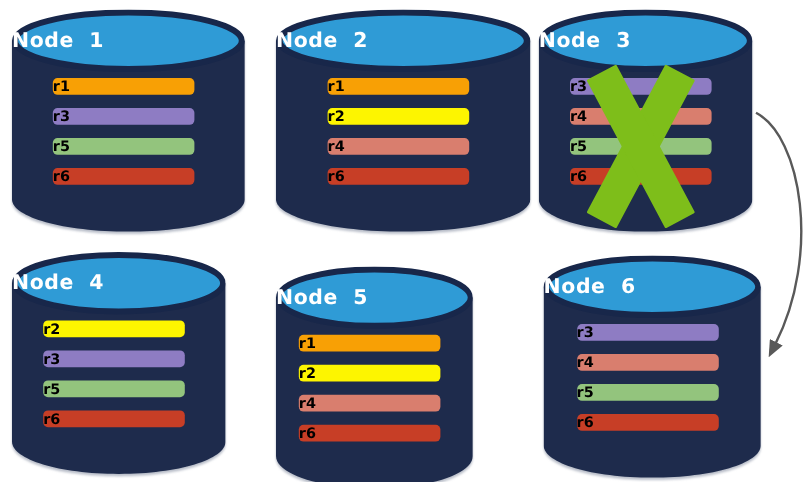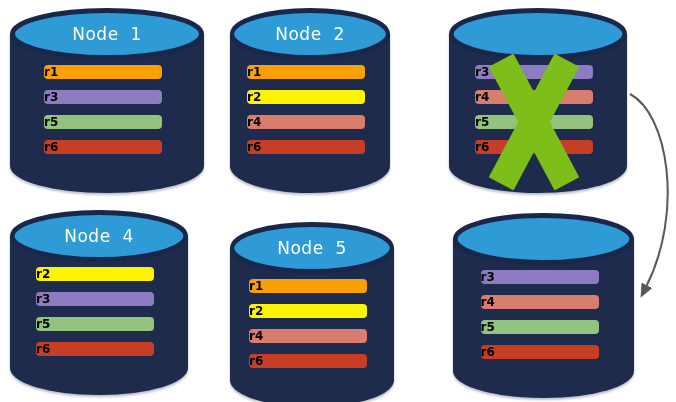--- a/index.html
+++ b/index.html
@@ -5,22 +5,22 @@
   html,body{margin:0;padding:0;}
   body{
     width:676px;height:402px;position:relative;overflow:hidden;
     background:#ffffff;font-family:"DejaVu Sans","Liberation Sans",sans-serif;
   }
   .stage{position:absolute;inset:0;}
   .node{position:absolute;height:187px;}
   .cyl{position:absolute;left:0;top:0;width:100%;height:100%;
        filter:drop-shadow(0 2px 1px rgba(125,135,155,.55));}
   .node-title{
-    position:absolute;top:17px;left:0;right:0;text-align:center;
-    color:#ffffff;font-weight:400;font-size:17px;line-height:18px;
+    position:absolute;top:17px;left:0;right:0;text-align:left;
+    color:#ffffff;font-weight:700;font-size:17px;line-height:18px;
     letter-spacing:.5px;white-space:pre;
   }
   .bar{
     position:absolute;left:50%;margin-left:-63px;width:118px;height:14px;
     border-radius:4px;text-align:left;color:#000;
     font-weight:700;font-size:12px;line-height:14px;
   }
   .bar-0{top:57px}.bar-1{top:82px}.bar-2{top:107px}.bar-3{top:132px}
   .x-overlay{position:absolute;left:483px;top:40px;width:102px;height:160px;}
   .arrow-overlay{position:absolute;inset:0;width:676px;height:402px;pointer-events:none;}
@@ -35,37 +35,38 @@
       <path d="M0 26 L0 158 C0 173 43 185 97 185 C151 185 194 173 194 158 L194 26 Z" style="fill: rgb(30, 43, 76);"></path>
       <ellipse cx="97" cy="26" rx="94.5" ry="23.5" stroke-width="5" style="stroke: rgb(24, 39, 74); fill: rgb(47, 155, 214);"></ellipse>
     </svg>
     <div class="node-title">Node  1</div>
     <div class="bar bar-0" style="background-color: rgb(248, 160, 5);"><span>r1</span></div>
     <div class="bar bar-1" style="background-color: rgb(142, 124, 195);"><span>r3</span></div>
     <div class="bar bar-2" style="background-color: rgb(147, 196, 125);"><span>r5</span></div>
     <div class="bar bar-3" style="background-color: rgb(199, 62, 38);"><span>r6</span></div>
   </div>
 
-  <div class="node" style="left:230px;top:8px;width:160px">
+  <div class="node" style="left:230px;top:8px;width:212px">
     <svg class="cyl" viewBox="0 0 194 187" preserveAspectRatio="none">
       <path d="M0 26 L0 158 C0 173 43 185 97 185 C151 185 194 173 194 158 L194 26 Z" style="fill: rgb(30, 43, 76);"></path>
       <ellipse cx="97" cy="26" rx="94.5" ry="23.5" stroke-width="5" style="stroke: rgb(24, 39, 74); fill: rgb(47, 155, 214);"></ellipse>
     </svg>
     <div class="node-title">Node  2</div>
     <div class="bar bar-0" style="background-color: rgb(248, 160, 5);"><span>r1</span></div>
     <div class="bar bar-1" style="background-color: rgb(253, 245, 0);"><span>r2</span></div>
     <div class="bar bar-2" style="background-color: rgb(217, 126, 110);"><span>r4</span></div>
     <div class="bar bar-3" style="background-color: rgb(199, 62, 38);"><span>r6</span></div>
   </div>
 
   <div class="node" style="left:449px;top:8px;width:178px">
     <svg class="cyl" viewBox="0 0 194 187" preserveAspectRatio="none">
       <path d="M0 26 L0 158 C0 173 43 185 97 185 C151 185 194 173 194 158 L194 26 Z" style="fill: rgb(30, 43, 76);"></path>
       <ellipse cx="97" cy="26" rx="94.5" ry="23.5" stroke-width="5" style="stroke: rgb(24, 39, 74); fill: rgb(47, 155, 214);"></ellipse>
     </svg>
+    <div class="node-title">Node  3</div>
     <div class="bar bar-0" style="background-color: rgb(142, 124, 195);"><span>r3</span></div>
     <div class="bar bar-1" style="background-color: rgb(217, 126, 110);"><span>r4</span></div>
     <div class="bar bar-2" style="background-color: rgb(147, 196, 125);"><span>r5</span></div>
     <div class="bar bar-3" style="background-color: rgb(199, 62, 38);"><span>r6</span></div>
   </div>
 
   <div class="node" style="left:10px;top:210px;width:178px">
     <svg class="cyl" viewBox="0 0 194 187" preserveAspectRatio="none">
       <path d="M0 26 L0 158 C0 173 43 185 97 185 C151 185 194 173 194 158 L194 26 Z" style="fill: rgb(30, 43, 76);"></path>
       <ellipse cx="97" cy="26" rx="94.5" ry="23.5" stroke-width="5" style="stroke: rgb(24, 39, 74); fill: rgb(47, 155, 214);"></ellipse>
@@ -87,20 +88,21 @@
     <div class="bar bar-1" style="background-color: rgb(253, 245, 0);"><span>r2</span></div>
     <div class="bar bar-2" style="background-color: rgb(217, 126, 110);"><span>r4</span></div>
     <div class="bar bar-3" style="background-color: rgb(199, 62, 38);"><span>r6</span></div>
   </div>
 
   <div class="node" style="left:453px;top:213px;width:181px">
     <svg class="cyl" viewBox="0 0 194 187" preserveAspectRatio="none">
       <path d="M0 26 L0 158 C0 173 43 185 97 185 C151 185 194 173 194 158 L194 26 Z" style="fill: rgb(30, 43, 76);"></path>
       <ellipse cx="97" cy="26" rx="94.5" ry="23.5" stroke-width="5" style="stroke: rgb(24, 39, 74); fill: rgb(47, 155, 214);"></ellipse>
     </svg>
+    <div class="node-title">Node  6</div>
     <div class="bar bar-0" style="background-color: rgb(142, 124, 195);"><span>r3</span></div>
     <div class="bar bar-1" style="background-color: rgb(217, 126, 110);"><span>r4</span></div>
     <div class="bar bar-2" style="background-color: rgb(147, 196, 125);"><span>r5</span></div>
     <div class="bar bar-3" style="background-color: rgb(199, 62, 38);"><span>r6</span></div>
   </div>
 
   <svg class="x-overlay" viewBox="0 0 102 160">
     <rect x="37" y="12" width="28" height="140" rx="1" transform="rotate(28 51 82)" style="fill: rgb(126, 190, 26);"></rect>
     <rect x="37" y="12" width="28" height="140" rx="1" transform="rotate(-28 51 82)" style="fill: rgb(126, 190, 26);"></rect>
   </svg>

